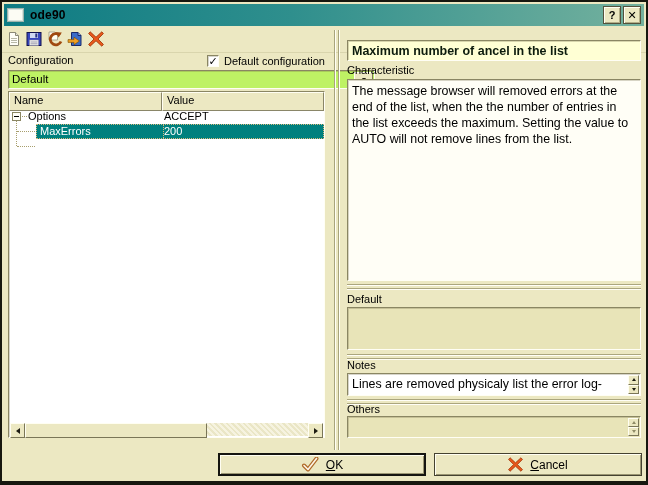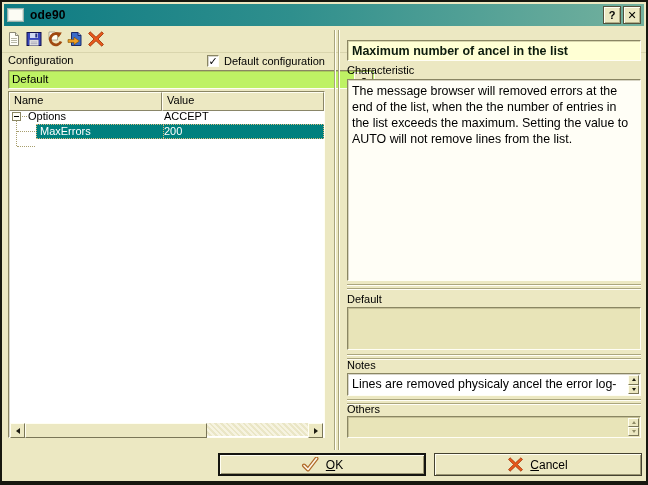--- a/index.html
+++ b/index.html
@@ -227,21 +227,21 @@
   </div>
 <div class="abs lbl" style="left:347px;top:293px">Default</div>
 <div class="abs examplebox sunken"></div>
 
 <div class="abs hsplit" style="top:354px">
     <div class="gh"></div>
     <div class="gh"></div>
   </div>
 <div class="abs lbl" style="left:347px;top:359px">Notes</div>
 <div class="abs notesbox sunken">
-  <span>Lines are removed physicaly ancel the error log-</span>
+  <span>Lines are removed physicaly list the error log-</span>
   <span class="spinner">
     <span class="spin-btn">
         <span class="tri tri-up"></span>
       </span>
     <span class="spin-btn">
         <span class="tri tri-down"></span>
       </span>
   </span>
 </div>
 

